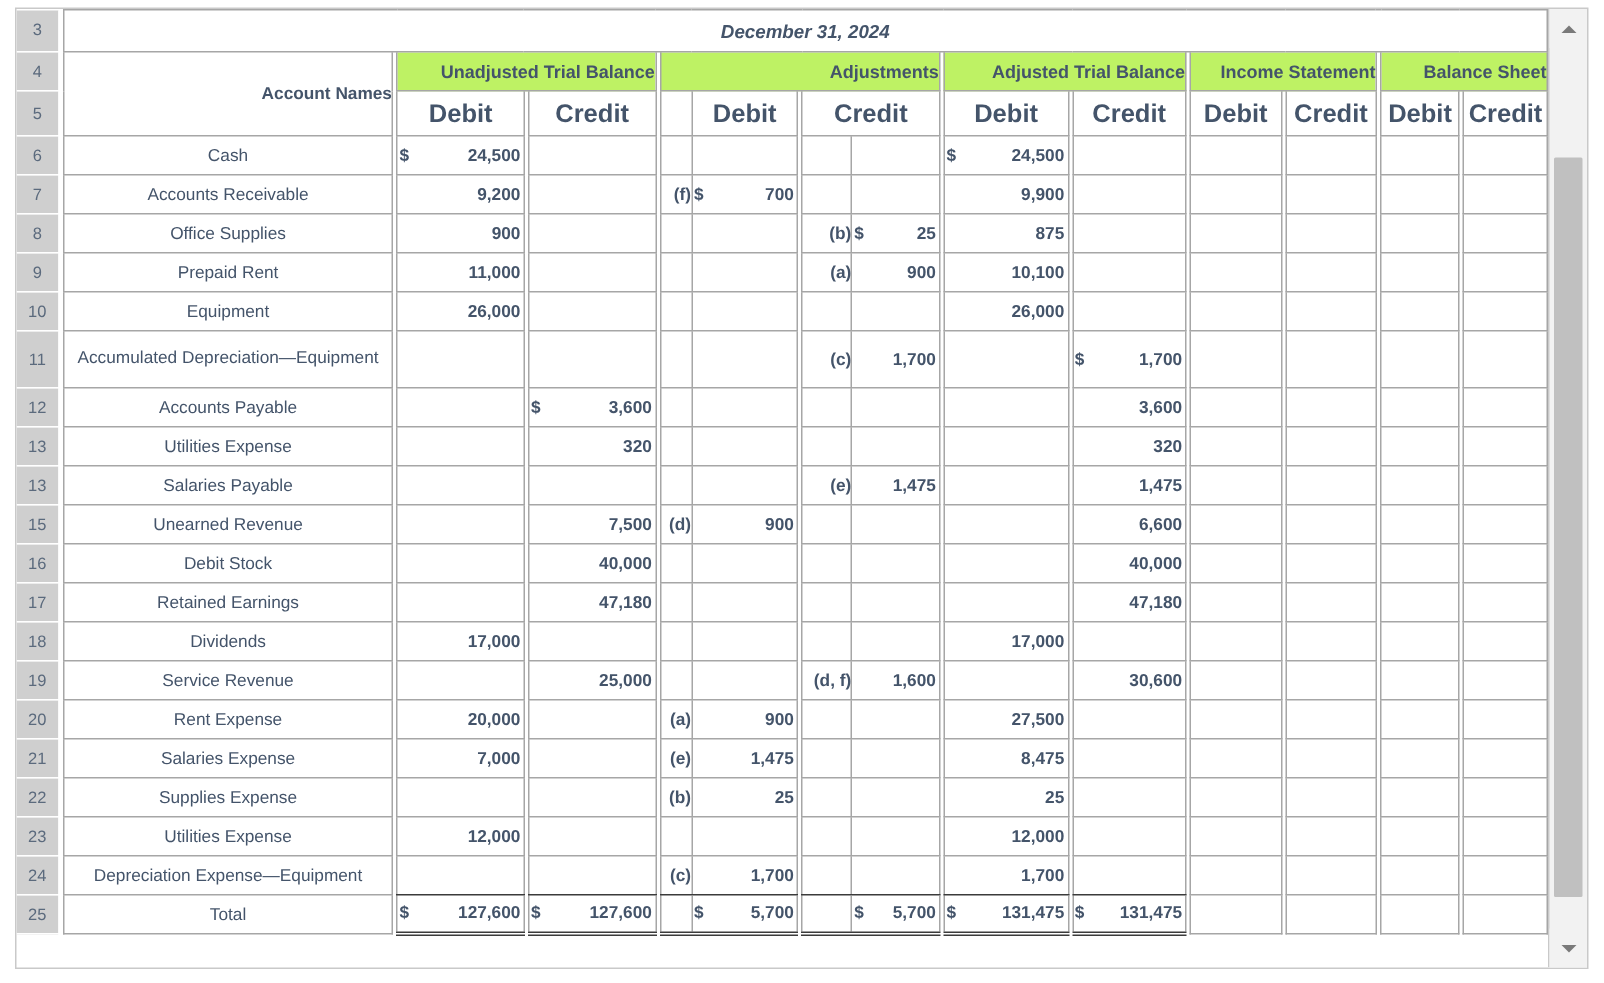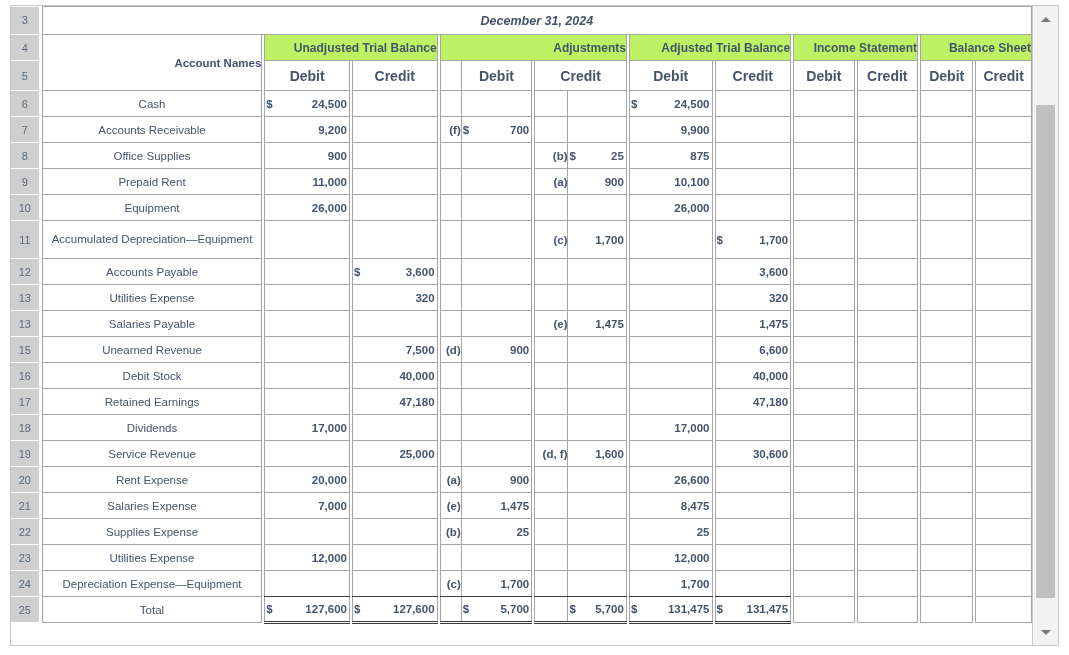--- a/index.html
+++ b/index.html
@@ -111,21 +111,21 @@
     border: 1px solid #a6a6a6;
     background: #bef264;
     height: 26px;
     color: #44546a;
   }
 
   
   td.sub {
     text-align: center;
     font-weight: bold;
-    font-size: 14px;
+    font-size: 17px;
     border: 1px solid #a6a6a6;
     background: #ffffff;
     height: 30px;
     color: #44546a;
   }
 
   td.acctname {
     text-align: center;
     font-weight: normal;
     padding-left: 5px;
@@ -864,21 +864,21 @@
                   <span class="num">900</span>
                 </div>
               </td>
               <td class="gap"></td>
               <td class="ref"></td>
               <td class="c"></td>
               <td class="gap"></td>
               <td class="c">
                 <div class="money">
                   <span class="cur"></span>
-                  <span class="num">26,600</span>
+                  <span class="num">27,500</span>
                 </div>
               </td>
               <td class="gap"></td>
               <td class="c"></td>
               <td class="gap"></td>
               <td class="c"></td>
               <td class="gap"></td>
               <td class="c"></td>
               <td class="gap"></td>
               <td class="c"></td>

